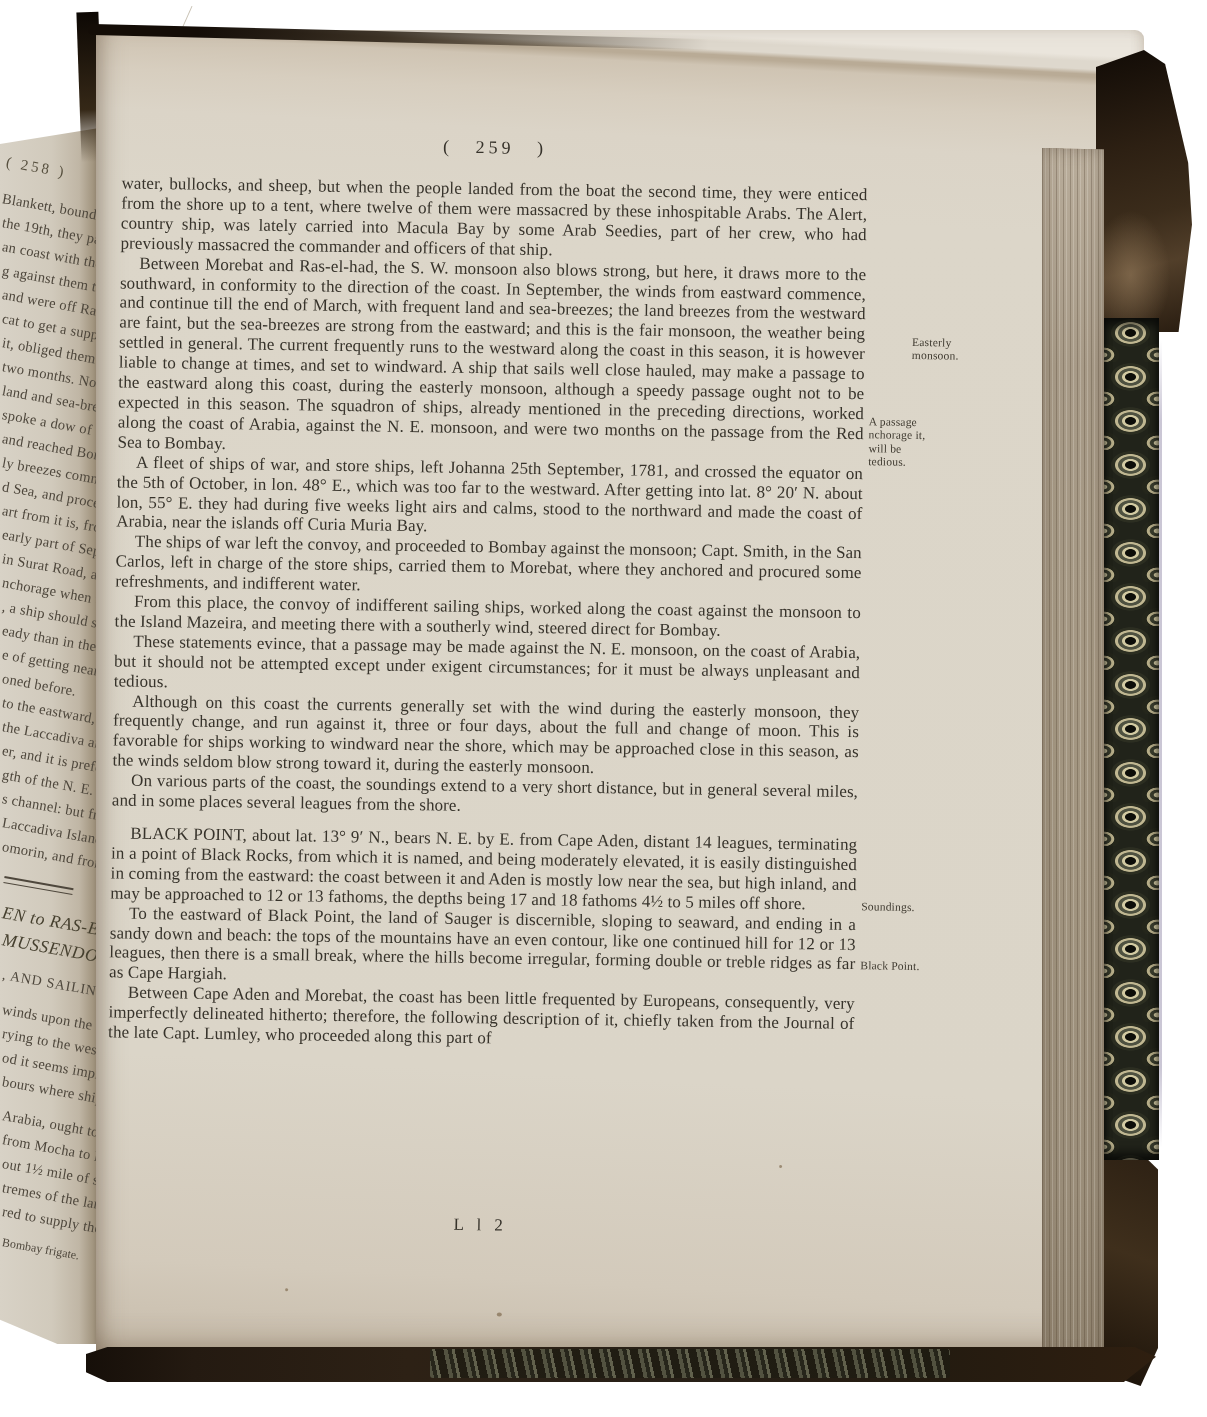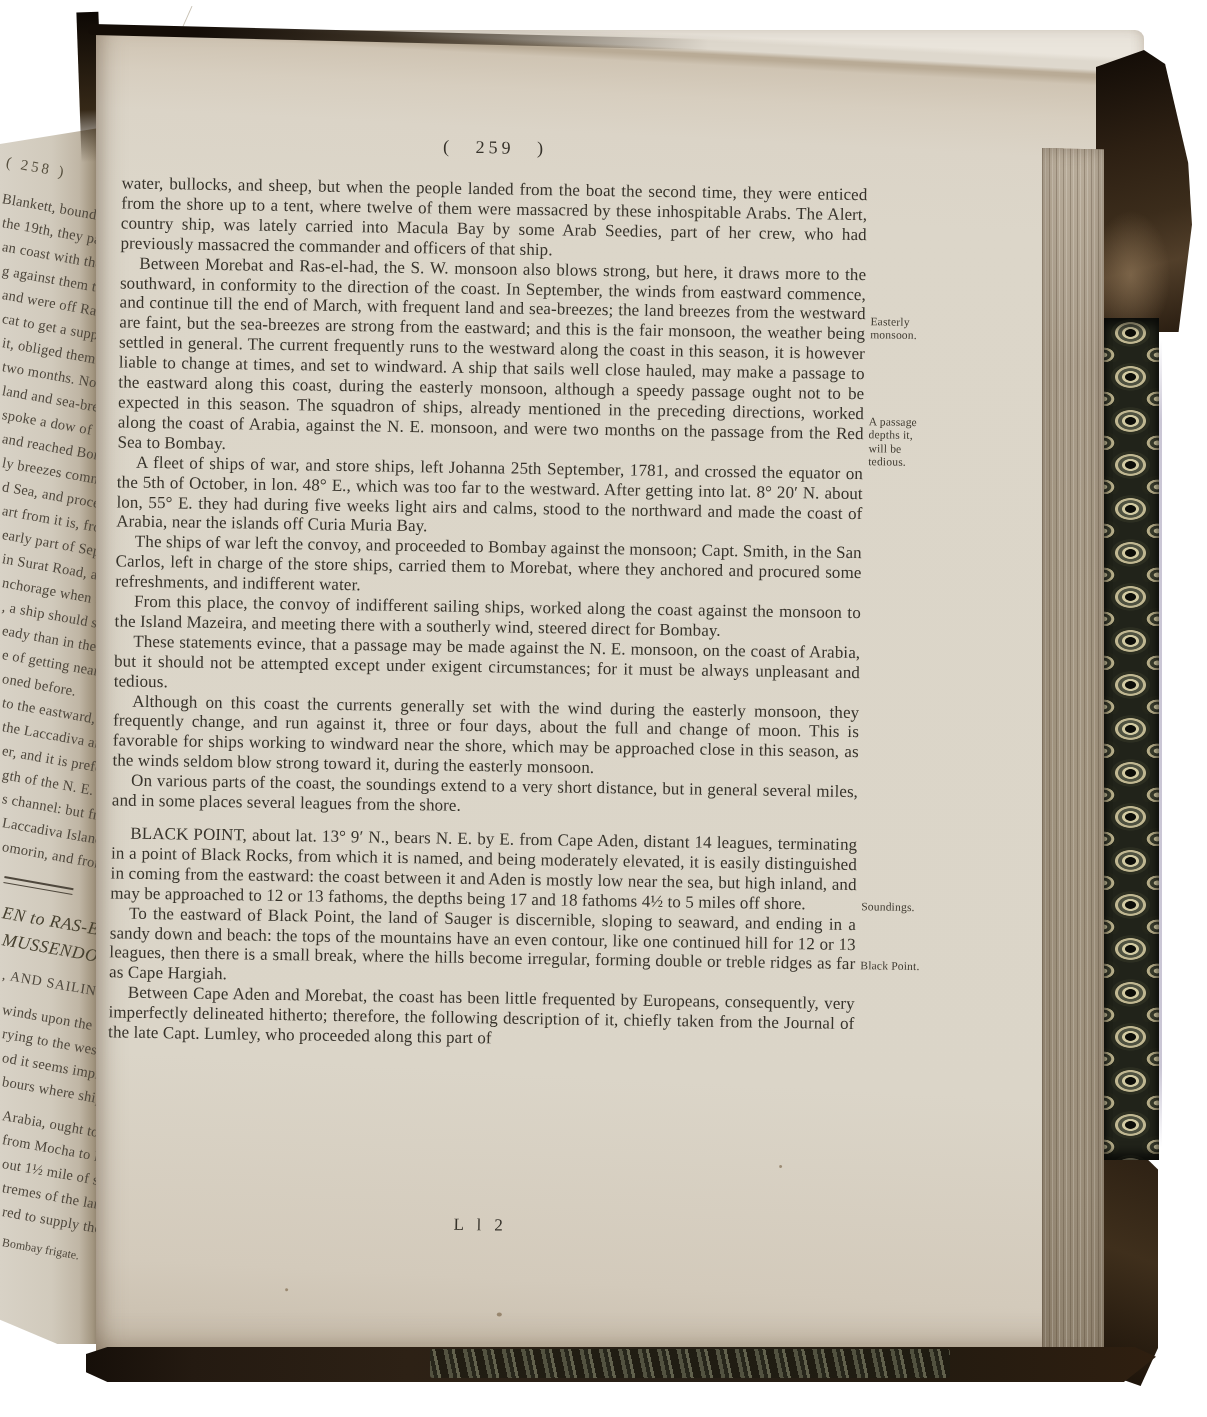--- a/index.html
+++ b/index.html
@@ -48,21 +48,21 @@
   .body-text { position:absolute; left:27px; top:144px; width:746px;
     text-align:justify; font-size:17px; line-height:19.9px; letter-spacing:.1px; }
   .para { margin:0; text-indent:19px; }
   .para.opening { text-indent:0; }
   .para.section { margin-top:13px; }
   .signature { position:absolute; left:27px; top:1180px; width:746px; text-align:center;
     font-size:17px; word-spacing:9px; }
   .margin-note { position:absolute; left:778px; width:64px; font-size:11.5px;
     line-height:13.4px; color:#3f3a30; letter-spacing:.2px; }
   .margin-note.nw { white-space:nowrap; width:90px; }
-  #note-easterly  { top:274px; }
+  #note-easterly  { top:294px;margin-left:42px; }
   #note-passage   { top:374px; }
   #note-soundings { top:859px; }
   #note-blackpoint{ top:918px; }
   .spot { position:absolute; border-radius:50%; background:#6b5335; opacity:.55; }
   #spot1 { left:420px; top:1277px; width:5px; height:4px; }
   #spot2 { left:208px; top:1256px; width:3px; height:3px; }
   #spot3 { left:700px; top:1125px; width:3px; height:3px; }
 
   
   .board-top { position:absolute; left:1096px; top:50px; width:96px; height:282px;
@@ -182,21 +182,21 @@
           <p class="para">From this place, the convoy of indifferent sailing ships, worked along the coast against the monsoon to the Island Mazeira, and meeting there with a southerly wind, steered direct for Bombay.</p>
           <p class="para">These statements evince, that a passage may be made against the N. E. monsoon, on the coast of Arabia, but it should not be attempted except under exigent circumstances; for it must be always unpleasant and tedious.</p>
           <p class="para">Although on this coast the currents generally set with the wind during the easterly monsoon, they frequently change, and run against it, three or four days, about the full and change of moon. This is favorable for ships working to windward near the shore, which may be approached close in this season, as the winds seldom blow strong toward it, during the easterly monsoon.</p>
           <p class="para">On various parts of the coast, the soundings extend to a very short distance, but in general several miles, and in some places several leagues from the shore.</p>
           <p class="para section">BLACK POINT, about lat. 13° 9′ N., bears N. E. by E. from Cape Aden, distant 14 leagues, terminating in a point of Black Rocks, from which it is named, and being moderately elevated, it is easily distinguished in coming from the eastward: the coast between it and Aden is mostly low near the sea, but high inland, and may be approached to 12 or 13 fathoms, the depths being 17 and 18 fathoms 4½ to 5 miles off shore.</p>
           <p class="para">To the eastward of Black Point, the land of Sauger is discernible, sloping to seaward, and ending in a sandy down and beach: the tops of the mountains have an even contour, like one continued hill for 12 or 13 leagues, then there is a small break, where the hills become irregular, forming double or treble ridges as far as Cape Hargiah.</p>
           <p class="para">Between Cape Aden and Morebat, the coast has been little frequented by Europeans, consequently, very imperfectly delineated hitherto; therefore, the following description of it, chiefly taken from the Journal of the late Capt. Lumley, who proceeded along this part of</p>
         </div>
 
       <div class="margin-note" id="note-easterly">Easterly monsoon.</div>
-      <div class="margin-note" id="note-passage">A passage depths it, will be tedious.</div>
+      <div class="margin-note" id="note-passage">A passage nchorage it, will be tedious.</div>
       <div class="margin-note nw" id="note-soundings">Soundings.</div>
       <div class="margin-note nw" id="note-blackpoint">Black Point.</div>
 
       <div class="signature">L l 2</div>
 
       <div class="spot" id="spot1"></div>
       <div class="spot" id="spot2"></div>
       <div class="spot" id="spot3"></div>
     </div>
   </div>

